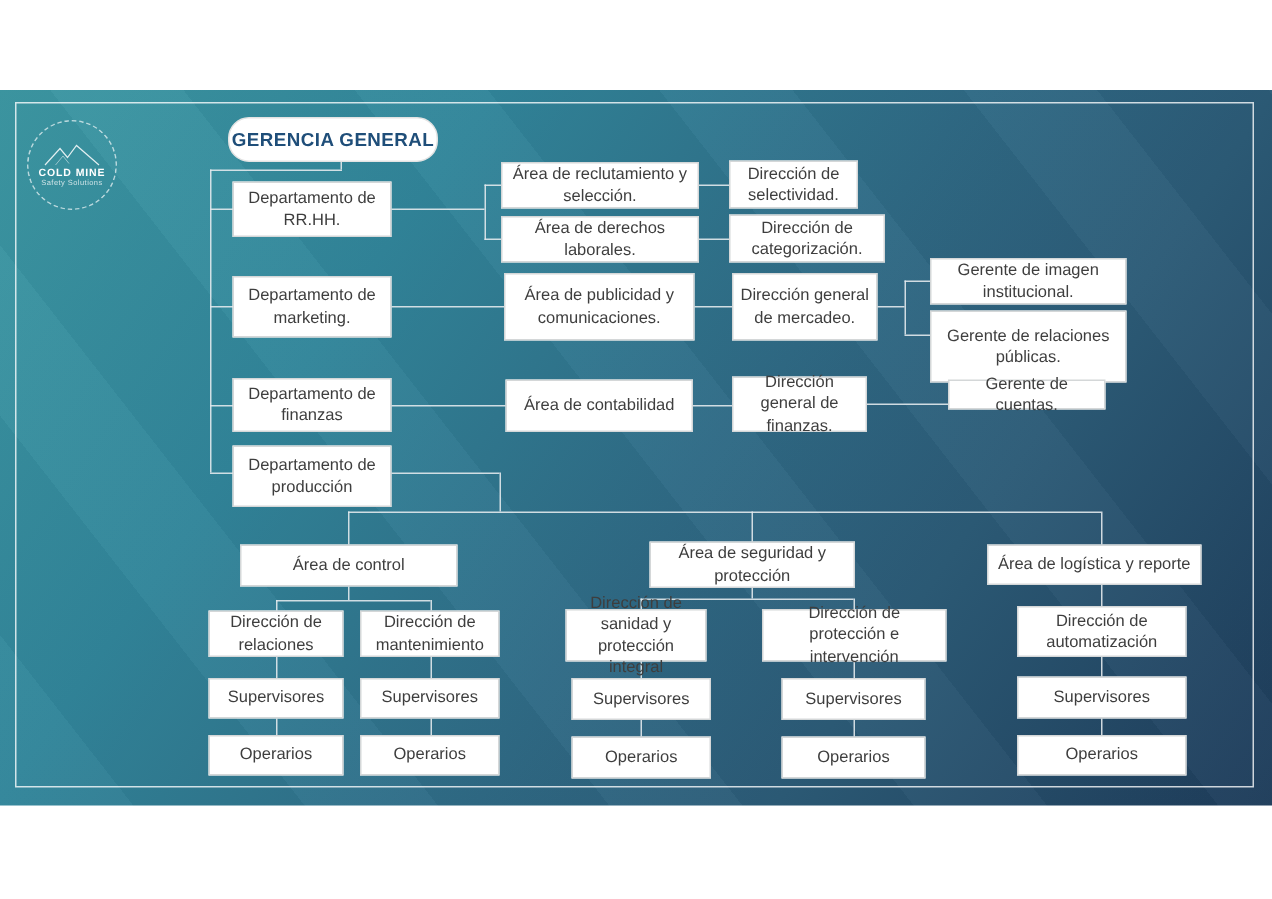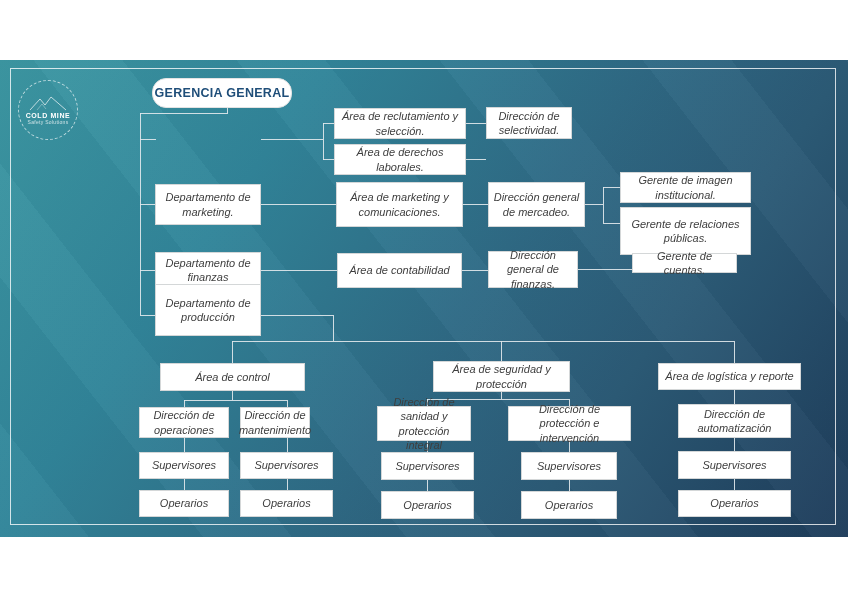--- a/index.html
+++ b/index.html
@@ -13,21 +13,21 @@
       linear-gradient(125deg, #3d98a3 0%, #31859a 28%, #2f6a85 55%, #2c5b77 72%, #1e3c5a 100%);
   }
   .inner-border {
     position:absolute; left:10px; top:68px; width:826px; height:457px;
     border:1px solid rgba(255,255,255,0.78);
   }
 
   .node {
     position:absolute; background:#ffffff; border:1px solid #d4d7d8;
     display:flex; align-items:center; justify-content:center; text-align:center;
-    font-size:11px; line-height:1.28; color:#3e3e3e; padding:1px 4px;font-style:italic;
+    font-size:11px; line-height:1.28; color:#3e3e3e; padding:1px 4px;
   }
   .root-node {
     position:absolute; background:#ffffff; border:1px solid #e3e3e3; border-radius:14px;
     display:flex; align-items:center; justify-content:center; text-align:center;
     font-size:12.5px; font-weight:bold; color:#1f4e79; letter-spacing:0.3px;
   }
   .hl { position:absolute; height:1px; background:rgba(226,233,236,0.9); }
   .vl { position:absolute; width:1px;  background:rgba(226,233,236,0.9); }
 
   .logo {
@@ -106,43 +106,45 @@
   <div class="vl" style="left:287px;top:479px;height:11px"></div>
   <div class="vl" style="left:427px;top:441px;height:11px"></div>
   <div class="vl" style="left:427px;top:480px;height:11px"></div>
   <div class="vl" style="left:569px;top:441px;height:11px"></div>
   <div class="vl" style="left:569px;top:480px;height:11px"></div>
   <div class="vl" style="left:734px;top:438px;height:13px"></div>
   <div class="vl" style="left:734px;top:479px;height:11px"></div>
 
   <div class="root-node" style="left:152px;top:78px;width:140px;height:30px">GERENCIA GENERAL</div>
 
+  <div class="node" style="left:155px;top:121px;width:106px;height:37px">Departamento de RR.HH.</div>
   <div class="node" style="left:155px;top:252px;width:106px;height:36px">Departamento de finanzas</div>
   <div class="node" style="left:155px;top:184px;width:106px;height:41px">Departamento de marketing.</div>
-  <div class="node" style="left:155px;top:284px;width:106px;height:52px">Departamento de producción</div>
+  <div class="node" style="left:155px;top:297px;width:106px;height:41px">Departamento de producción</div>
 
   <div class="node" style="left:334px;top:108px;width:132px;height:31px">Área de reclutamiento y selección.</div>
   <div class="node" style="left:334px;top:144px;width:132px;height:31px">Área de derechos laborales.</div>
   <div class="node" style="left:486px;top:107px;width:86px;height:32px">Dirección de selectividad.</div>
+  <div class="node" style="left:486px;top:143px;width:104px;height:32px">Dirección de categorización.</div>
 
-  <div class="node" style="left:336px;top:182px;width:127px;height:45px">Área de marketing y comunicaciones.</div>
+  <div class="node" style="left:336px;top:182px;width:127px;height:45px">Área de publicidad y comunicaciones.</div>
   <div class="node" style="left:488px;top:182px;width:97px;height:45px">Dirección general de mercadeo.</div>
   <div class="node" style="left:620px;top:172px;width:131px;height:31px">Gerente de imagen institucional.</div>
   <div class="node" style="left:620px;top:207px;width:131px;height:48px">Gerente de relaciones públicas.</div>
 
   <div class="node" style="left:337px;top:253px;width:125px;height:35px">Área de contabilidad</div>
   <div class="node" style="left:488px;top:251px;width:90px;height:37px">Dirección general de finanzas.</div>
   <div class="node" style="left:632px;top:253px;width:105px;height:20px">Gerente de cuentas.</div>
 
   <div class="node" style="left:160px;top:363px;width:145px;height:28px">Área de control</div>
   <div class="node" style="left:433px;top:361px;width:137px;height:31px">Área de seguridad y protección</div>
   <div class="node" style="left:658px;top:363px;width:143px;height:27px">Área de logística y reporte</div>
 
-  <div class="node" style="left:139px;top:407px;width:90px;height:31px">Dirección de operaciones</div>
-  <div class="node" style="left:240px;top:407px;width:70px;height:31px">Dirección de mantenimiento</div>
+  <div class="node" style="left:139px;top:407px;width:90px;height:31px">Dirección de relaciones</div>
+  <div class="node" style="left:240px;top:407px;width:93px;height:31px">Dirección de mantenimiento</div>
   <div class="node" style="left:377px;top:406px;width:94px;height:35px">Dirección de sanidad y protección integral</div>
   <div class="node" style="left:508px;top:406px;width:123px;height:35px">Dirección de protección e intervención</div>
   <div class="node" style="left:678px;top:404px;width:113px;height:34px">Dirección de automatización</div>
 
   <div class="node" style="left:139px;top:452px;width:90px;height:27px">Supervisores</div>
   <div class="node" style="left:240px;top:452px;width:93px;height:27px">Supervisores</div>
   <div class="node" style="left:381px;top:452px;width:93px;height:28px">Supervisores</div>
   <div class="node" style="left:521px;top:452px;width:96px;height:28px">Supervisores</div>
   <div class="node" style="left:678px;top:451px;width:113px;height:28px">Supervisores</div>
 

